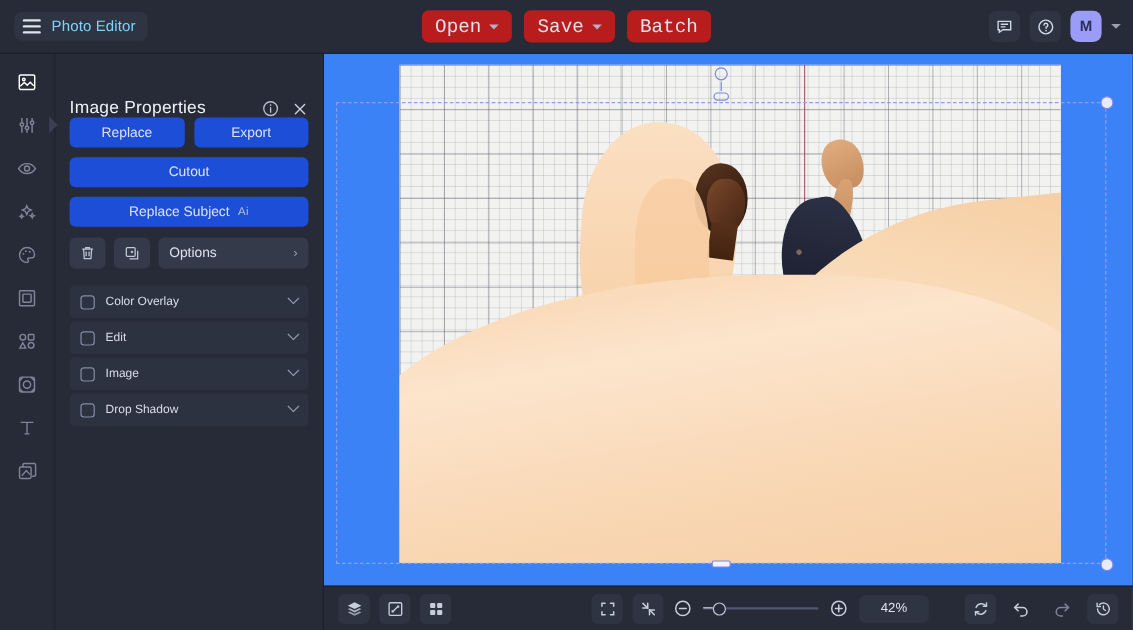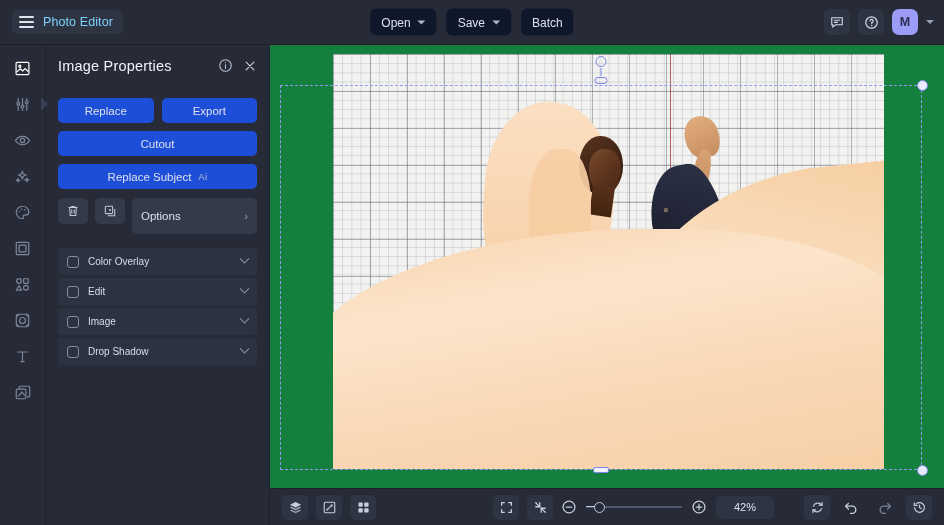--- a/index.html
+++ b/index.html
@@ -31,26 +31,26 @@
   .brand-title { font-size: 12.5px; color: #7dd3fc; letter-spacing: .1px; }
   .hamburger { width: 15px; height: 12px; display: flex; flex-direction: column; justify-content: space-between; }
   .hamburger i { display: block; height: 1.6px; background: #dfe3ee; border-radius: 1px; }
 
   .center-actions {
     position: absolute; left: 50%; top: 50%;
     transform: translate(-50%, -50%);
     display: flex; align-items: center; gap: 10px;
   }
   .tbtn {
-    background: #0f172a;
+    background: #b91c1c;
     border: none;
     border-radius: 6px;
     color: #dde1ec;
-    font-size: 12px;
-    font-family: Liberation Sans, sans-serif;
+    font-size: 16px;
+    font-family: Liberation Mono, monospace;
     padding: 0 11px;
     height: 27px;
     display: flex; align-items: center; gap: 7px;
     cursor: pointer;
   }
   .caret { width: 0; height: 0; border-left: 4px solid transparent; border-right: 4px solid transparent; border-top: 4.5px solid #aeb4c6; }
 
   .right-actions {
     margin-left: auto; margin-right: 10px;
     display: flex; align-items: center; gap: 8px;
@@ -103,21 +103,21 @@
 
   
   .panel {
     width: 224px; flex: 0 0 224px;
     background: #272b38;
     padding: 0 12px;
     border-right: 1px solid #1d202b;
   }
   .panel-head {
     height: 40px; margin-top: 13px;
-    display: flex; align-items: flex-start;
+    display: flex; align-items: flex-end;
   }
   .panel-title { font-size: 14.5px; color: #f0f2f8; letter-spacing: .2px; }
   .panel-head-icons { margin-left: auto; display: flex; align-items: center; gap: 10px; }
 
   .pbtn {
     width: 100%; height: 25px;
     border: none; border-radius: 5px;
     background: #1d4ed8;
     color: #dde1ec;
     font-size: 11.5px;
@@ -132,21 +132,21 @@
   .ai-badge { font-size: 9.5px; color: #b9bfd2; margin-left: 7px; letter-spacing: .3px; }
 
   .tool-row { display: flex; gap: 7px; margin-top: 9px; margin-bottom: 14px; }
   .tool-sq {
     width: 30px; height: 26px;
     background: #343a4a; border-radius: 5px;
     display: flex; align-items: center; justify-content: center;
     cursor: pointer; color: #c3c8d8;
   }
   .tool-wide {
-    flex: 1; height: 36px;
+    flex: 1; height: 26px;
     background: #343a4a; border-radius: 5px;
     display: flex; align-items: center;
     padding: 0 9px;
     font-size: 11.5px; color: #dde1ec;
     cursor: pointer;
   }
   .tool-wide .chev-r { margin-left: auto; color: #9aa0b4; font-size: 11px; }
 
   .opt-row {
     height: 27px;
@@ -168,21 +168,21 @@
   .opt-label { font-size: 10px; color: #dadeeb; }
   .chev-d {
     margin-left: auto;
     width: 7px; height: 7px;
     border-right: 1.4px solid #9298ad;
     border-bottom: 1.4px solid #9298ad;
     transform: rotate(45deg) translate(-2px,-2px);
   }
 
   
-  .canvas-wrap { flex: 1; position: relative; background: #15803d; min-width: 0; }
+  .canvas-wrap { flex: 1; position: relative; background: #3b82f6; min-width: 0; }
   .canvas-area { position: absolute; inset: 0 0 37px 0; overflow: hidden; }
 
   .artboard {
     position: absolute;
     left: 63px; top: 9px;
     width: 551px; height: 415px;
     overflow: hidden;
     background: #f4f4f2;
   }
   

